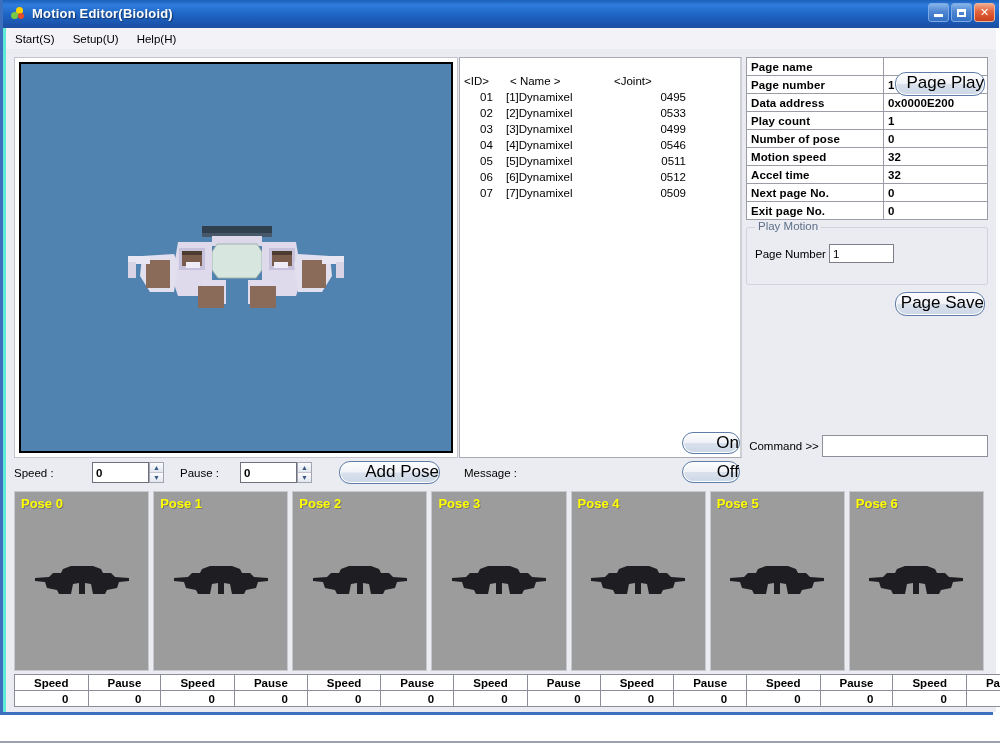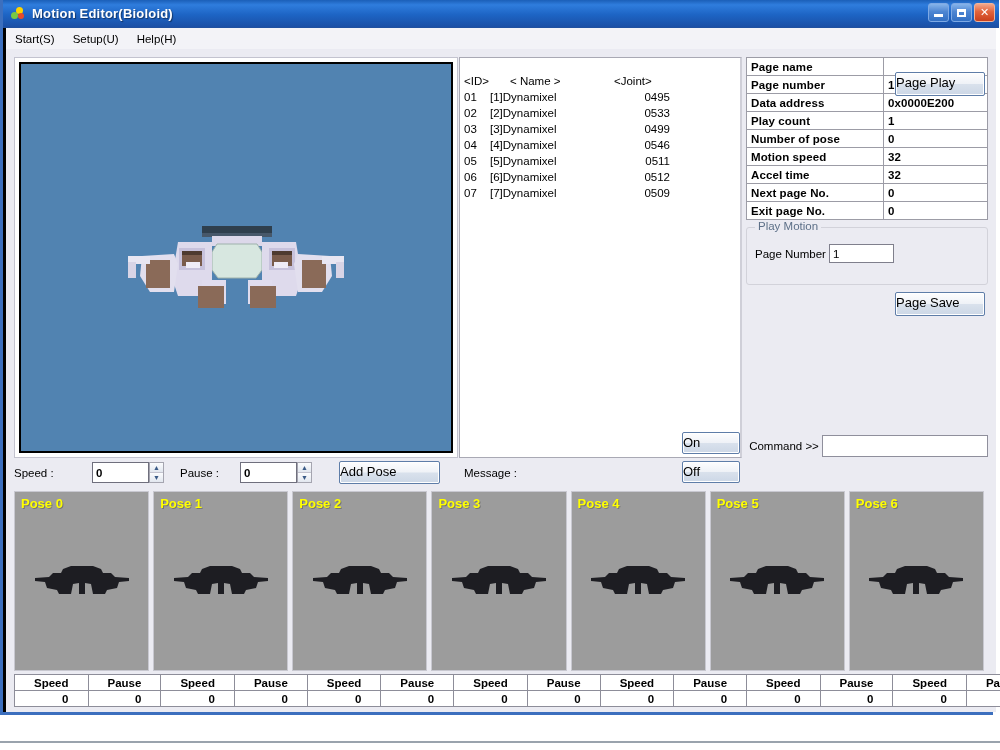--- a/index.html
+++ b/index.html
@@ -10,21 +10,21 @@
     overflow:hidden;
   }
   .desktop{position:relative;width:1000px;height:750px;background:#ffffff;}
   .hline{position:absolute;left:0;top:741px;width:1000px;height:2px;background:#9aa3ad;}
 
   
   .window{
     position:absolute;left:0;top:0;width:993px;height:715px;
     border:3px solid #3c6fbe;
     border-top:none;
-    background:#000000;
+    background:#5eead4;
     box-sizing:border-box;
   }
   .titlebar{
     position:absolute;left:0;top:0;width:996px;height:28px;
     background:linear-gradient(180deg,#1b5fb8 0%,#2f7ddd 18%,#1d64c4 55%,#1b4fa5 100%);
     display:flex;align-items:center;
     box-sizing:border-box;
     border-bottom:1px solid #20509f;
   }
   .title-icon{
@@ -76,32 +76,32 @@
   
   .listpanel{
     position:absolute;left:453px;top:8px;width:283px;height:401px;
     background:#ffffff;border:1px solid #a9a9b4;box-sizing:border-box;
     border-right:2px solid #cfcfd8;
   }
   .list-head{display:flex;font-size:11.5px;color:#000;padding:17px 0 2px 4px;}
   .lh-id{width:46px;}
   .lh-name{width:104px;}
   .lh-joint{width:auto;}
-  .list-row{display:flex;font-size:11.5px;color:#000;padding:2px 0 2px 4px;}
+  .list-row{display:flex;font-size:11.5px;color:#000;padding:2px 0 2px 20px;}
   .c-id{width:26px;}
   .c-name{width:124px;}
   .c-joint{width:56px;text-align:right;}
 
   .onoff{position:absolute;left:676px;top:383px;width:58px;}
   .btn{
     display:block;width:100%;height:22px;box-sizing:border-box;
-    border:1px solid #8a9aae;border-radius:2px;
+    border:1px solid #8a9aae;border-radius:11px;
     background:linear-gradient(180deg,#fdfdfe 0%,#eff2f7 48%,#d9e1ec 52%,#ccd7e6 100%);
-    font-family:"Liberation Sans",sans-serif;font-size:13px;color:#000;
-    text-align:left;line-height:20px;margin-bottom:7px;
+    font-family:"Liberation Sans",sans-serif;font-size:17px;color:#000;
+    text-align:right;line-height:20px;margin-bottom:7px;
     box-shadow:0 0 0 1px #ffffff inset;
   }
   .btn.strong{border:1px solid #5e7da8;}
 
   
   .rightpanel{position:absolute;left:740px;top:8px;width:242px;height:401px;}
   .proptable{width:100%;border-collapse:collapse;border:1px solid #9c9ca6;background:#fff;}
   .proptable td{
     border:1px solid #9c9ca6;height:17px;font-size:11.5px;color:#000;padding:0 4px;
     font-weight:bold;letter-spacing:.1px;

